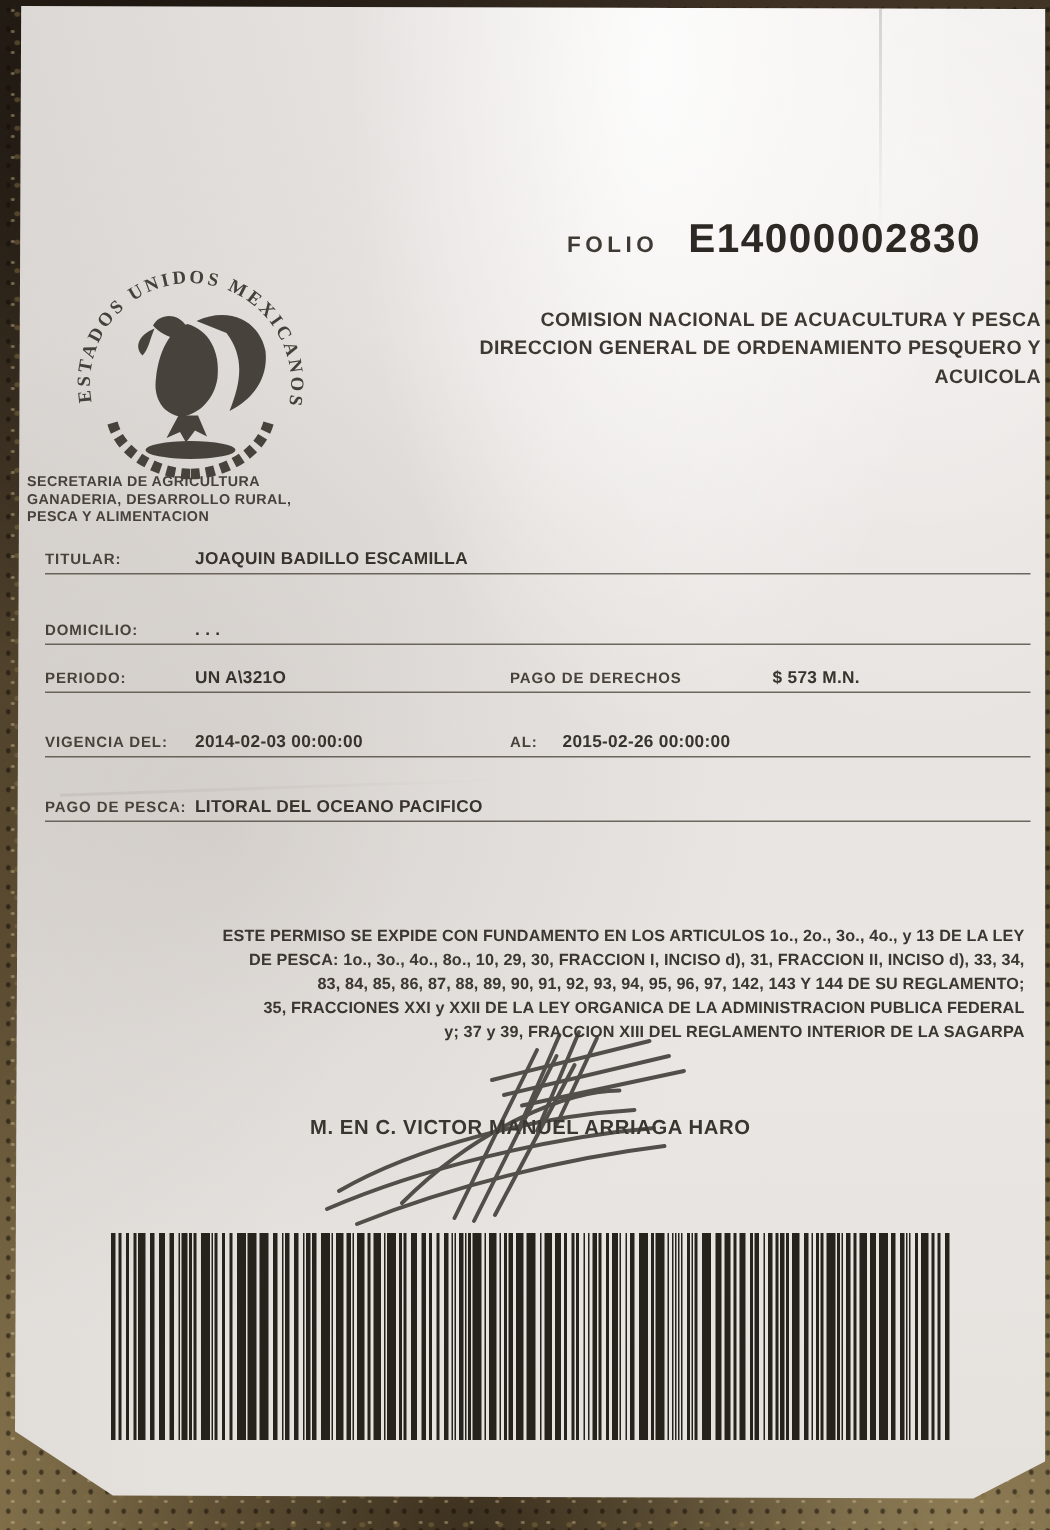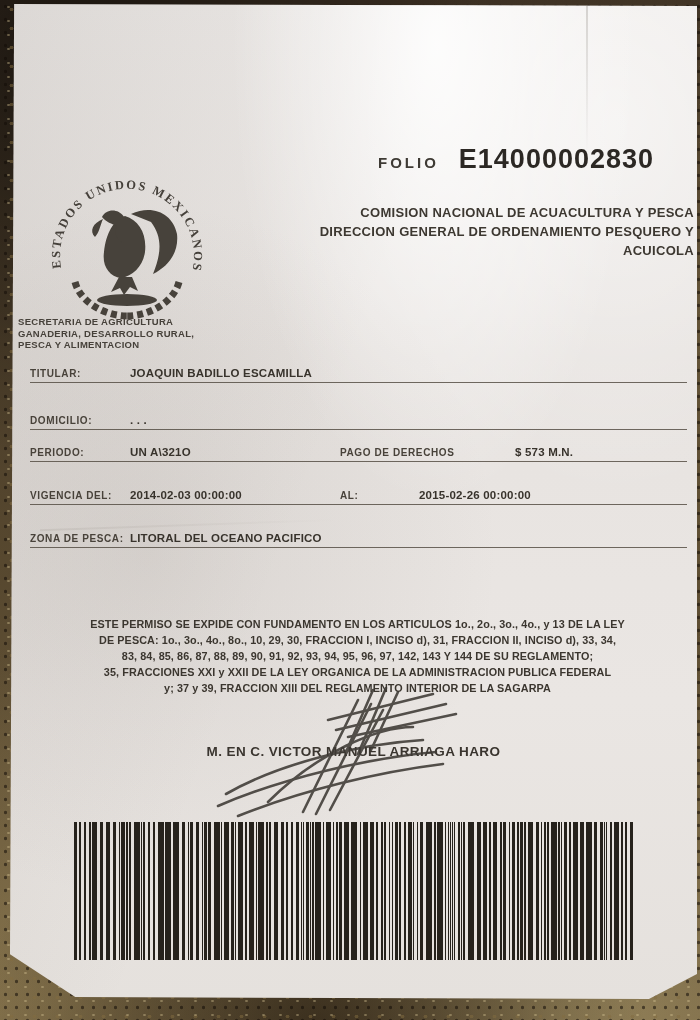--- a/index.html
+++ b/index.html
@@ -53,23 +53,23 @@
   .frow .lbl{position:absolute;left:0;bottom:3px;font-size:10px;font-weight:700;letter-spacing:.6px;color:#48423a;}
   .frow .val{position:absolute;bottom:3px;font-size:11.5px;font-weight:700;letter-spacing:.2px;color:#38332c;}
   .row-titular{top:358px;}
   .row-domicilio{top:405px;}
   .row-periodo{top:437px;}
   .row-vigencia{top:480px;}
   .row-zona{top:523px;}
   .v1{left:100px;}
   .lbl2{position:absolute;left:310px;bottom:3px;font-size:10px;font-weight:700;letter-spacing:.6px;color:#48423a;}
   .v-pago{left:485px;}
-  .v-al{left:345px;margin-left:44px;}
-
-  .legal{position:absolute;left:22px;right:14px;top:612px;text-align:center;
+  .v-al{left:345px;}
+
+  .legal{position:absolute;left:22px;right:14px;top:612px;text-align:right;
     font-size:10.8px;line-height:16px;font-weight:700;letter-spacing:.1px;color:#3b362f;}
 
   .signatory{position:absolute;left:0;right:0;top:740px;text-align:center;
     font-size:13.5px;font-weight:700;letter-spacing:.4px;color:#3a352f;}
   .sig-svg{position:absolute;left:198px;top:678px;}
 
   .barcode{position:absolute;left:64px;top:818px;width:566px;height:138px;
     display:flex;align-items:stretch;overflow:hidden;}
   .barcode i{display:block;height:100%;background:#26221c;flex:none;}
 </style>
@@ -134,21 +134,21 @@
   </div>
 
   <div class="frow row-vigencia">
     <span class="lbl">VIGENCIA DEL:</span>
     <span class="val v1">2014-02-03 00:00:00</span>
     <span class="lbl2">AL:</span>
     <span class="val v-al">2015-02-26 00:00:00</span>
   </div>
 
   <div class="frow row-zona">
-    <span class="lbl">ZONA DE PESCA:</span>
+    <span class="lbl">PAGO DE PESCA:</span>
     <span class="val v1">LITORAL DEL OCEANO PACIFICO</span>
   </div>
 
   <div class="legal">
     <div>ESTE PERMISO SE EXPIDE CON FUNDAMENTO EN LOS ARTICULOS 1o., 2o., 3o., 4o., y 13 DE LA LEY</div>
     <div>DE PESCA: 1o., 3o., 4o., 8o., 10, 29, 30, FRACCION I, INCISO d), 31, FRACCION II, INCISO d), 33, 34,</div>
     <div>83, 84, 85, 86, 87, 88, 89, 90, 91, 92, 93, 94, 95, 96, 97, 142, 143 Y 144 DE SU REGLAMENTO;</div>
     <div>35, FRACCIONES XXI y XXII DE LA LEY ORGANICA DE LA ADMINISTRACION PUBLICA FEDERAL</div>
     <div>y; 37 y 39, FRACCION XIII DEL REGLAMENTO INTERIOR DE LA SAGARPA</div>
   </div>

